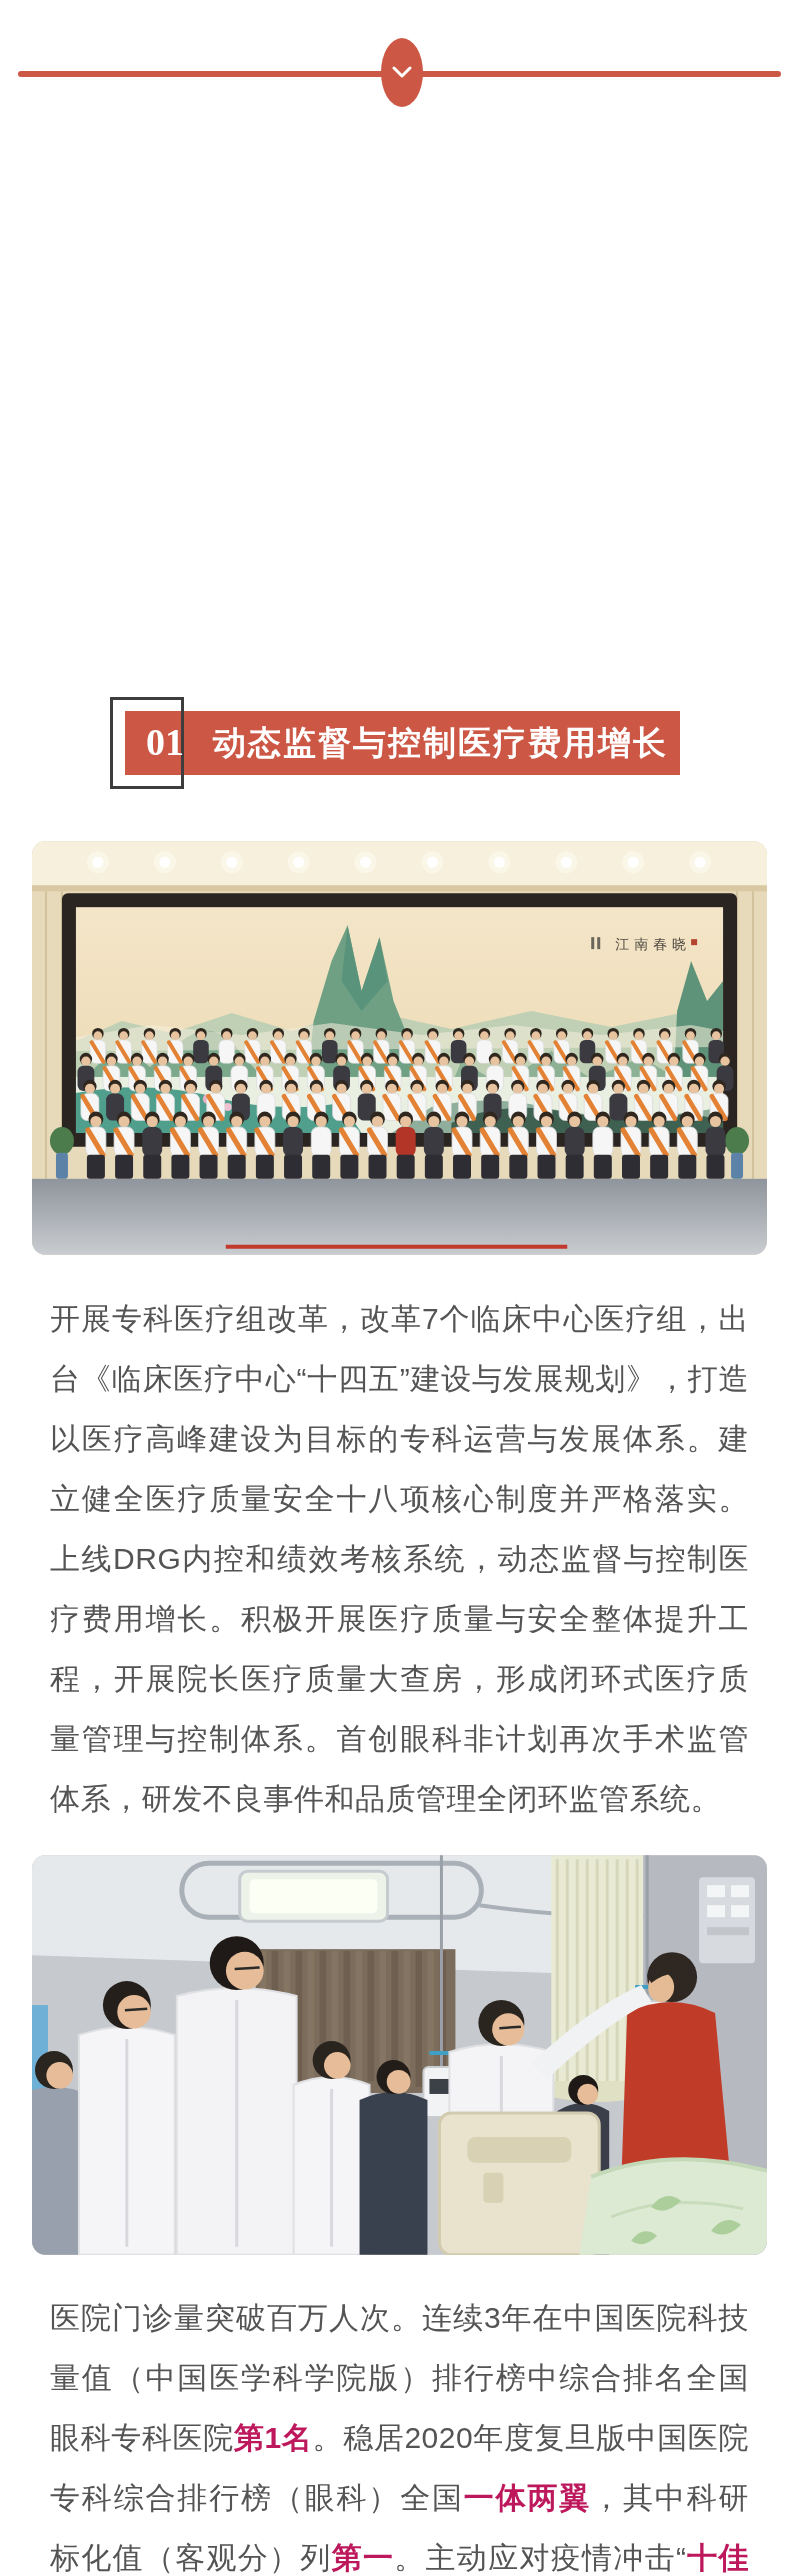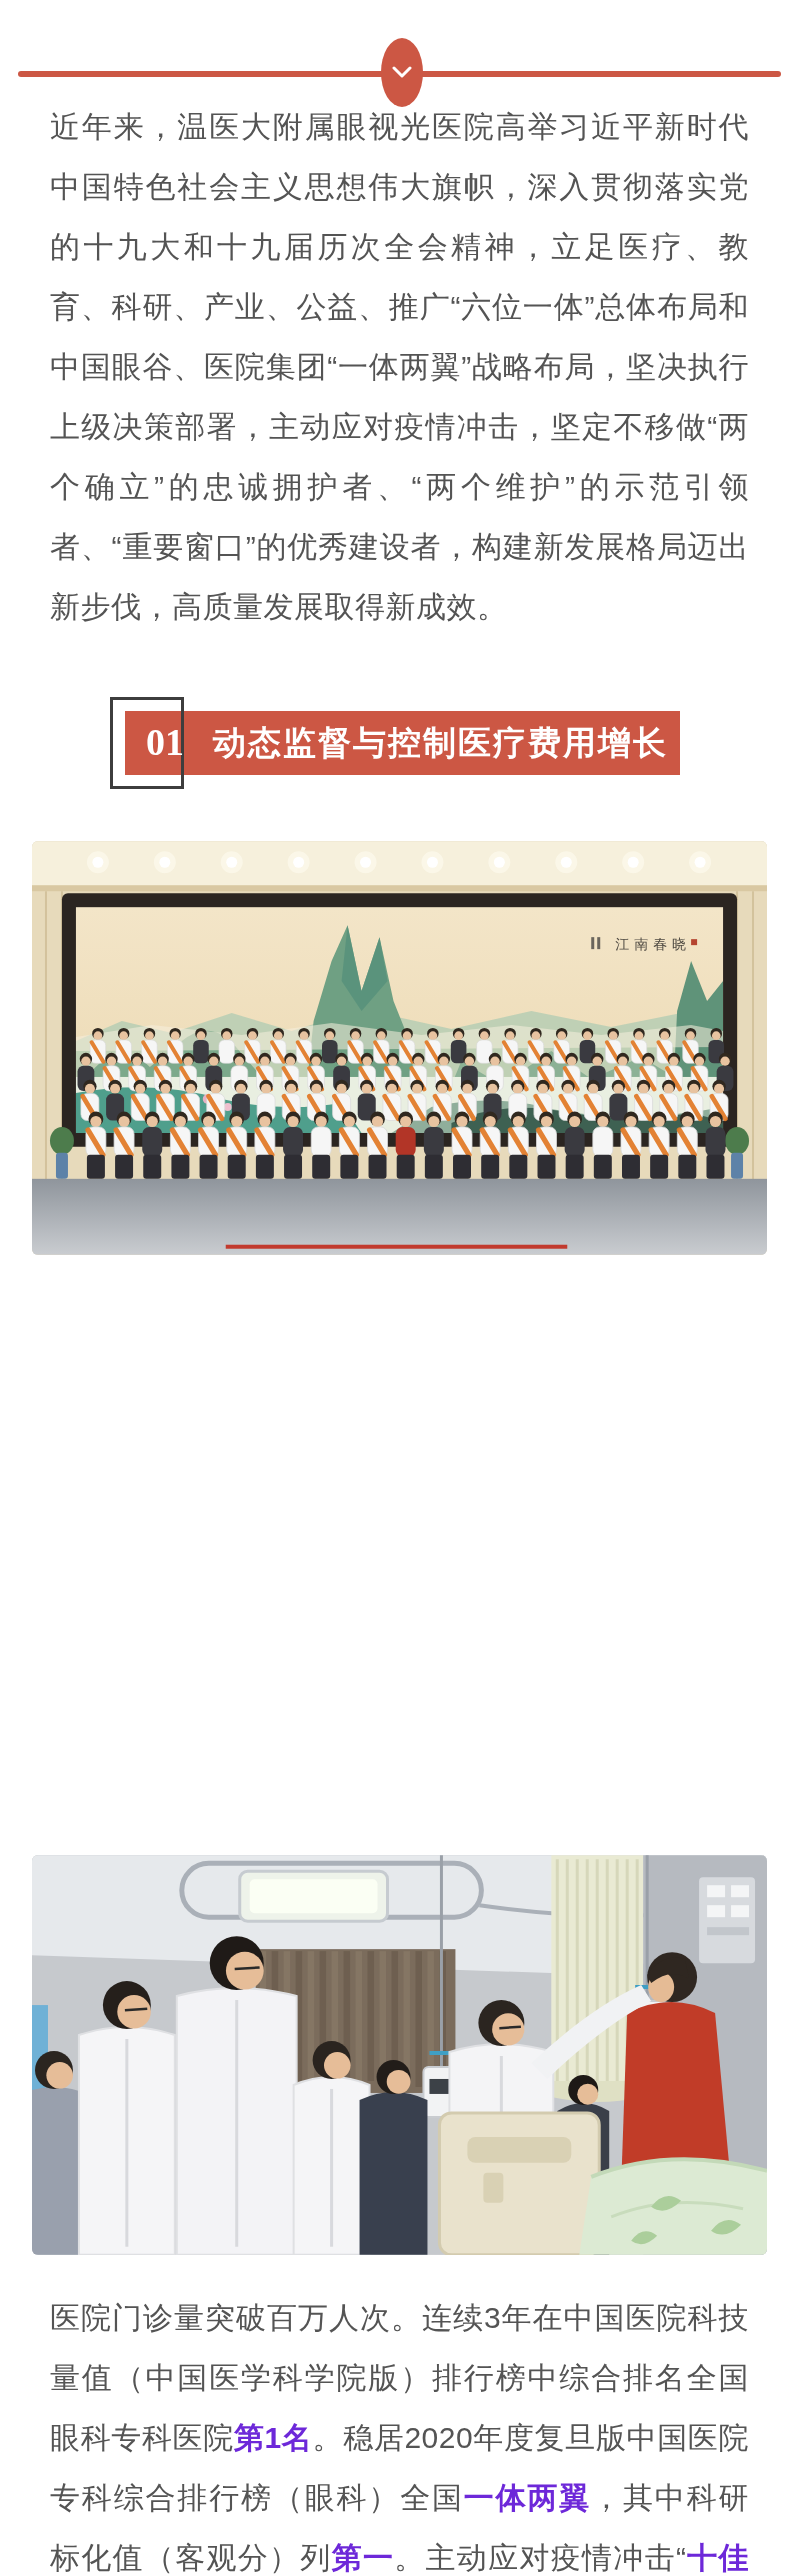--- a/index.html
+++ b/index.html
@@ -8,46 +8,45 @@
   .page{position:relative;width:799px;height:2576px;overflow:hidden;background:#fff}
   .divider-line{position:absolute;left:18px;top:71px;width:763px;height:6px;border-radius:3px;background:var(--accent,#cc5744)}
   .divider-oval{position:absolute;left:381px;top:38px;width:42px;height:69px;border-radius:50%;
     background:var(--accent,#cc5744);display:flex;align-items:center;justify-content:center}
   .chev{width:22px;height:13px;display:block}
   .para{position:absolute;left:50px;width:699px;font-size:30px;line-height:60px;color:#545454;
     text-align:justify;letter-spacing:0.5px;word-break:break-all}
   #intro{top:97px}
   #quality{top:1289px}
   #achieve{top:2288px}
-  .para b{color:#6d28d9;font-weight:700}
+  .para b{color:#be185d;font-weight:700}
   .sec{position:absolute;left:0;top:697px;width:799px;height:92px}
   .sec-bar{position:absolute;left:125px;top:14px;width:555px;height:64px;background:var(--accent,#cc5744)}
   .sec-title{position:absolute;left:213px;top:14px;height:64px;line-height:64px;font-size:33px;
     font-weight:700;color:#fff;letter-spacing:2px;white-space:nowrap}
   .sec-box{position:absolute;left:110px;top:0;width:74px;height:92px;border:3px solid #3d3d3d;z-index:2}
   .sec-num{position:absolute;left:110px;top:14px;width:74px;height:64px;line-height:62px;text-align:right;
     color:#fff;font-family:"Liberation Serif","DejaVu Serif",serif;font-size:38px;font-weight:700;z-index:3}
-  .photo{position:absolute;left:32px;width:735px;border-radius:6px;overflow:hidden;background:#ddd}
+  .photo{position:absolute;left:32px;width:735px;border-radius:14px;overflow:hidden;background:#ddd}
   #photo1{top:841px;height:414px}
   #photo2{top:1855px;height:400px}
   .photo svg{display:block}
 </style>
 </head>
 <body>
 
 <div class="page">
 
   <div class="divider-line"></div>
   <div class="divider-oval">
     <svg class="chev" viewBox="0 0 22 13">
       <polyline points="3,2 11,10 19,2" fill="none" stroke="#ffffff" stroke-width="3" stroke-linecap="round" stroke-linejoin="round"></polyline>
     </svg>
   </div>
 
-  <p class="para" id="intro">近年来，温医大附属眼视光医院高举习近平新时代中国特色社会主义思想伟大旗帜，深入贯彻落实党的十九大和十九届历次全会精神，立足医疗、教育、科研、产业、公益、推广“六位一体”总体布局和中国眼谷、医院集团“一体两翼”战略布局，坚决执行上级决策部署，主动应对疫情冲击，坚定不移做“两个确立”的忠诚拥护者、“两个维护”的示范引领者、“重要窗口”的优秀建设者，构建新发展格局迈出新步伐，高质量发展取得新成效。</p>
 
   <div class="sec">
     <div class="sec-bar"></div>
     <div class="sec-box"></div>
     <div class="sec-num">01</div>
     <div class="sec-title">动态监督与控制医疗费用增长</div>
   </div>
 
   <div class="photo" id="photo1">
     <svg viewBox="0 0 736 414" width="735" height="414">
@@ -718,20 +717,21 @@
             <circle cx="0" cy="6" r="7.4" fill="#30281f"></circle>
             <circle cx="0" cy="8.6" r="5.6" fill="#e8c3a0"></circle>
             <rect x="-10" y="14" width="20" height="30" rx="7" fill="#3a3a40" stroke="#d9d9d9" stroke-width="0"></rect>
             <rect x="-9" y="42" width="18" height="24" rx="3" fill="#2e2d33"></rect>
           </g>
         </g>
       <rect x="194" y="404" width="342" height="4" fill="#c23a2e"></rect>
     </svg>
   </div>
 
+  <p class="para" id="quality">开展专科医疗组改革，改革7个临床中心医疗组，出台《临床医疗中心“十四五”建设与发展规划》，打造以医疗高峰建设为目标的专科运营与发展体系。建立健全医疗质量安全十八项核心制度并严格落实。上线DRG内控和绩效考核系统，动态监督与控制医疗费用增长。积极开展医疗质量与安全整体提升工程，开展院长医疗质量大查房，形成闭环式医疗质量管理与控制体系。首创眼科非计划再次手术监管体系，研发不良事件和品质管理全闭环监管系统。</p>
 
   <div class="photo" id="photo2">
     <svg viewBox="0 0 736 400" width="735" height="400">
       <rect width="736" height="400" fill="#c6c9cd"></rect>
       <path d="M0 0 H736 V96 L520 118 L0 100 Z" fill="#e6e9ec"></path>
       <rect x="150" y="8" width="300" height="54" rx="27" fill="none" stroke="#aab0b8" stroke-width="5"></rect>
       <path d="M448 50 Q560 66 640 58" fill="none" stroke="#aab0b8" stroke-width="4"></path>
       <rect x="208" y="16" width="148" height="50" rx="8" fill="#eef3ea" stroke="#c6cbd0" stroke-width="3"></rect>
       <rect x="218" y="24" width="128" height="34" rx="5" fill="#fbfff4"></rect>
       <g>

